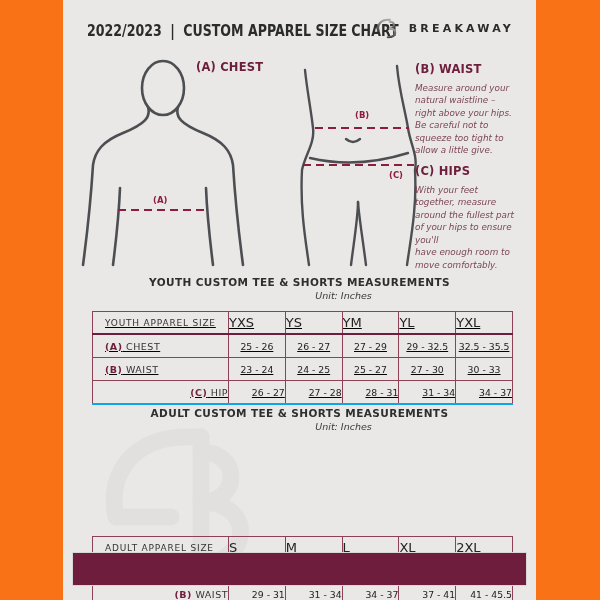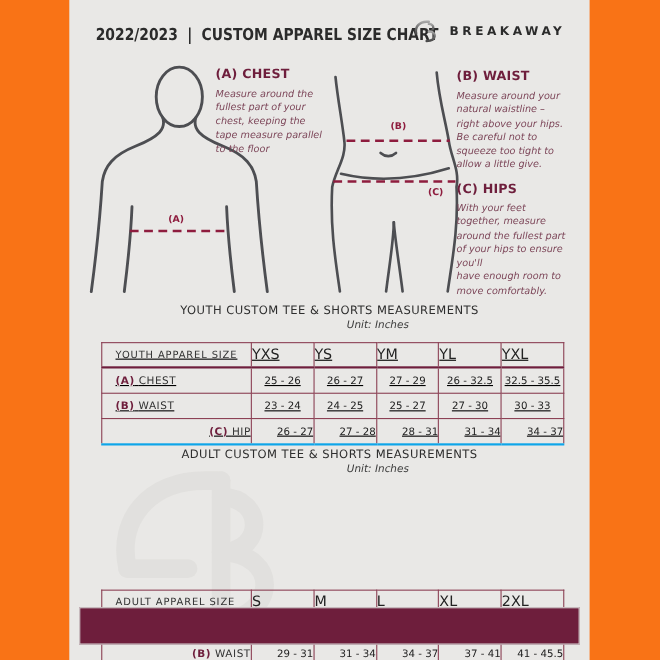--- a/index.html
+++ b/index.html
@@ -20,21 +20,21 @@
   .brand { right:22px; top:16px; display:flex; align-items:center; gap:7px; }
   .brand-text { font-size:11px; font-weight:bold; letter-spacing:3.2px; color:#2b2b2b; }
 
   
   .guide-h { color:#6e1e3c; font-weight:bold; font-size:11.5px; letter-spacing:0.2px; }
   .guide-p { color:#7c4558; font-size:8.8px; font-style:italic; line-height:1.42;
              white-space:pre-line; }
   .marker { color:#8e1c3e; font-weight:bold; font-size:8.5px; }
 
   
-  .sec-title { left:0; width:473px; text-align:center; font-size:10.5px; font-weight:normal;
+  .sec-title { left:0; width:473px; text-align:center; font-size:10.5px; font-weight:bold;
     letter-spacing:0.4px; color:#2e2e2e; }
   .sec-unit { left:0; width:473px; text-align:center; font-size:9.5px; font-style:italic;
     color:#3a3a3a;padding-left:44px; }
 
   
   .size-table { border-collapse:collapse; table-layout:fixed; width:420px;
     position:relative; z-index:1; }
   .size-table col.lbl { width:136px; }
   .size-table col.val { width:56.8px; }
   .size-table th, .size-table td {
@@ -118,25 +118,20 @@
       <g>
         <path d="M 240,110 H 351" stroke="#8e1c3e" stroke-width="2.2" stroke-dasharray="8 5" fill="none"></path>
       </g>
     </svg>
 
     <span class="abs marker" style="left:90px; top:195px;">(A)</span>
     <span class="abs marker" style="left:292px; top:110px;">(B)</span>
     <span class="abs marker" style="left:326px; top:170px;">(C)</span>
 
     <div class="abs guide-h" style="left:133px; top:60px;">(A) CHEST</div>
-    <div class="abs guide-p" style="left:133px; top:80px; width:120px;">Measure around the
-fullest part of your
-chest, keeping the
-tape measure parallel
-to the floor</div>
 
     <div class="abs guide-h" style="left:352px; top:62px;">(B) WAIST</div>
     <div class="abs guide-p" style="left:352px; top:82px; width:120px;">Measure around your
 natural waistline –
 right above your hips.
 Be careful not to
 squeeze too tight to
 allow a little give.</div>
 
     <div class="abs guide-h" style="left:352px; top:164px;">(C) HIPS</div>
@@ -181,21 +176,21 @@
           <th class="th-size">YL</th>
           <th class="th-size">YXL</th>
         </tr>
       </thead>
       <tbody>
         <tr>
           <td class="td-label"><span class="pfx">(A)</span> <span>CHEST</span></td>
           <td class="td-val">25 - 26</td>
           <td class="td-val">26 - 27</td>
           <td class="td-val">27 - 29</td>
-          <td class="td-val">26 - 32.5</td>
+          <td class="td-val">29 - 32.5</td>
           <td class="td-val">32.5 - 35.5</td>
         </tr>
         <tr>
           <td class="td-label"><span class="pfx">(B)</span> <span>WAIST</span></td>
           <td class="td-val">23 - 24</td>
           <td class="td-val">24 - 25</td>
           <td class="td-val">25 - 27</td>
           <td class="td-val">27 - 30</td>
           <td class="td-val">30 - 33</td>
         </tr>

